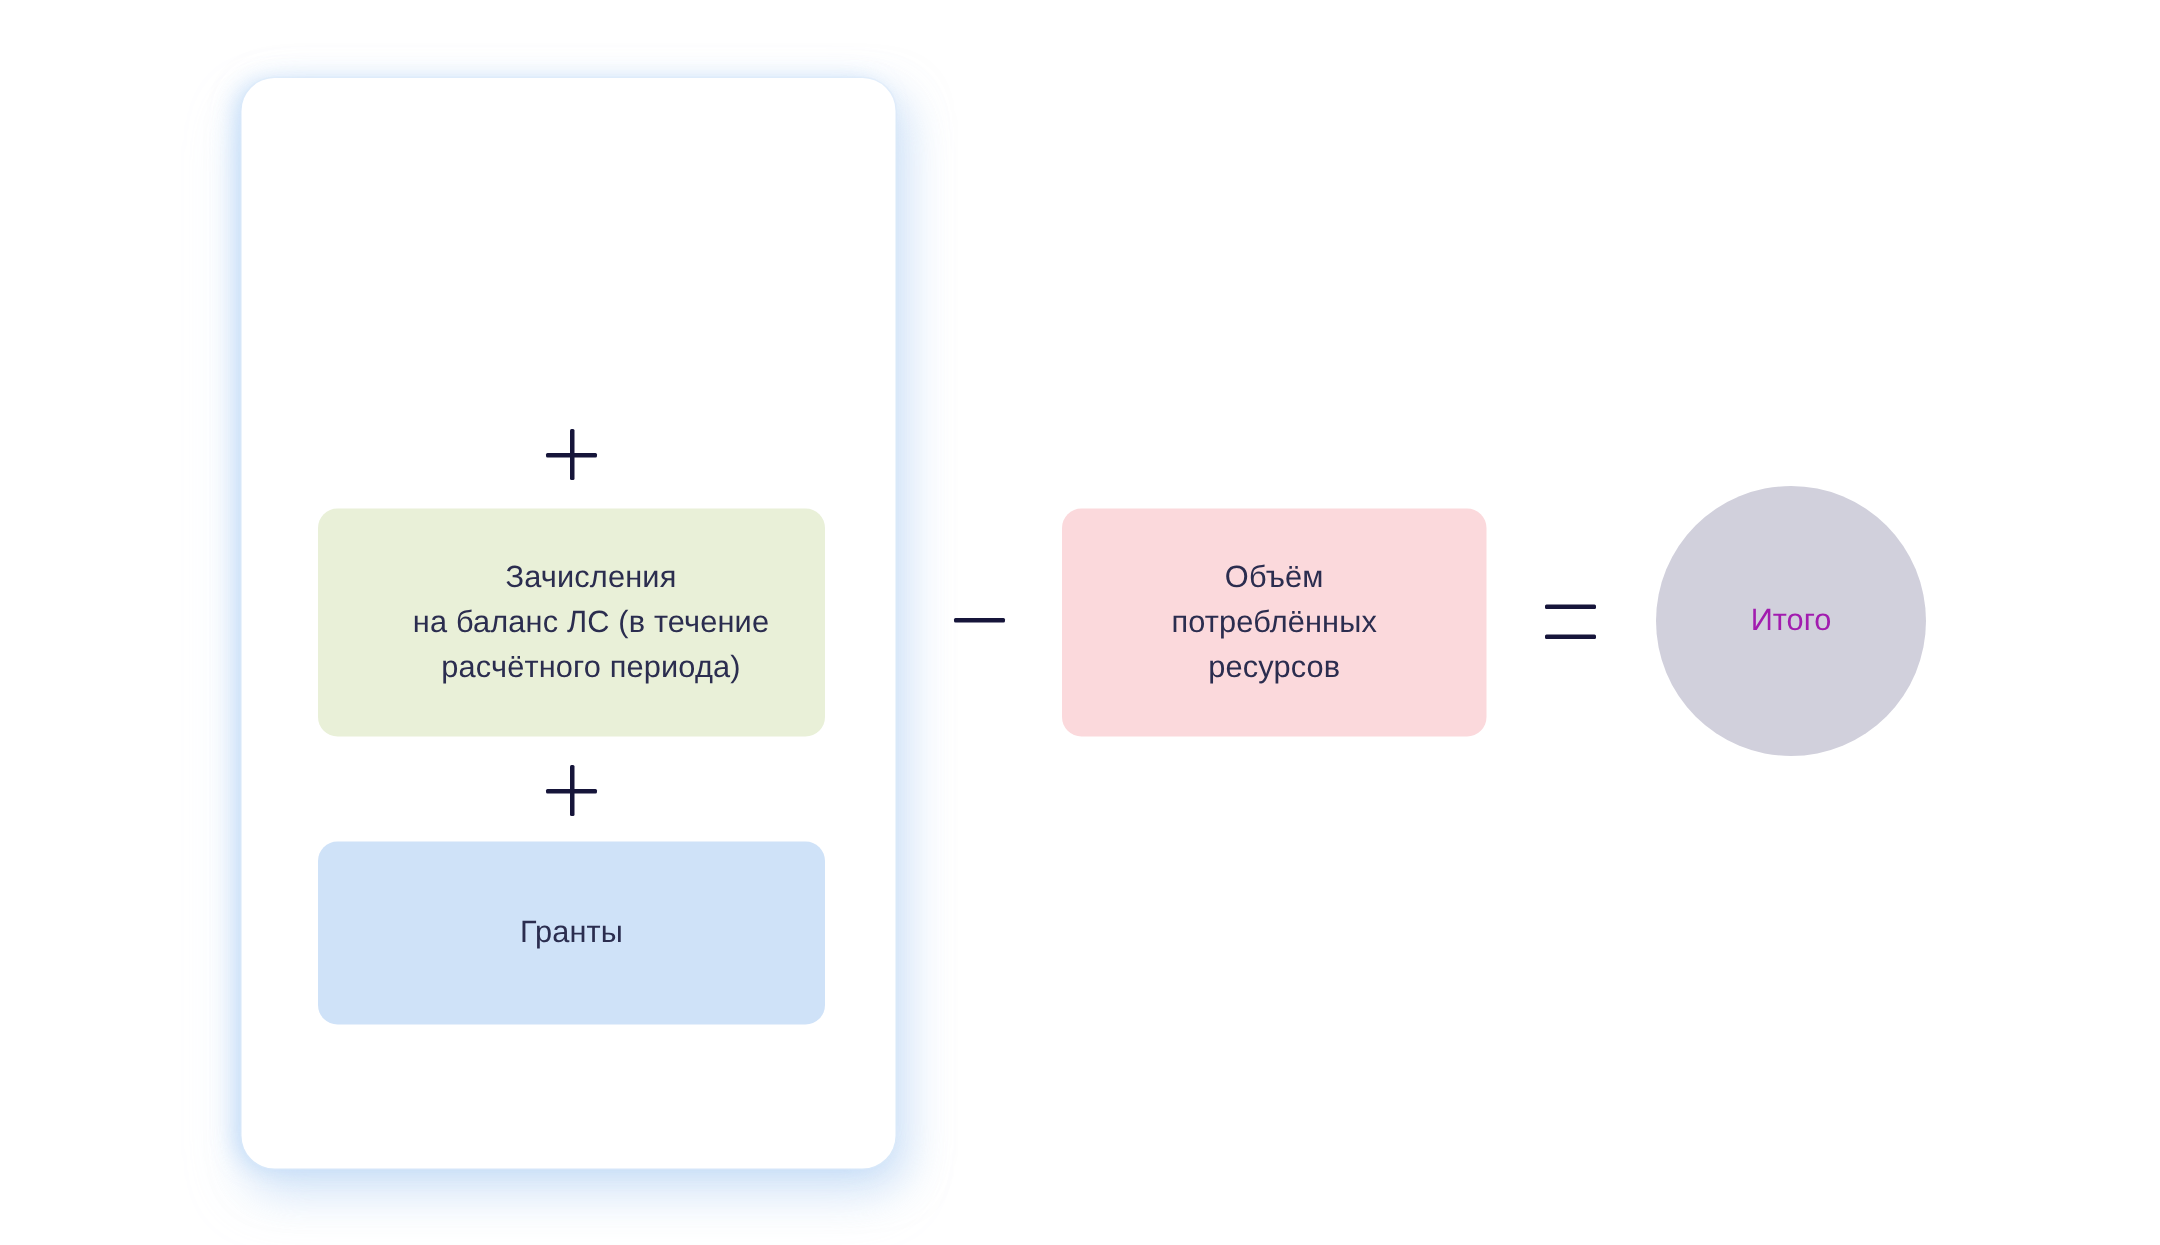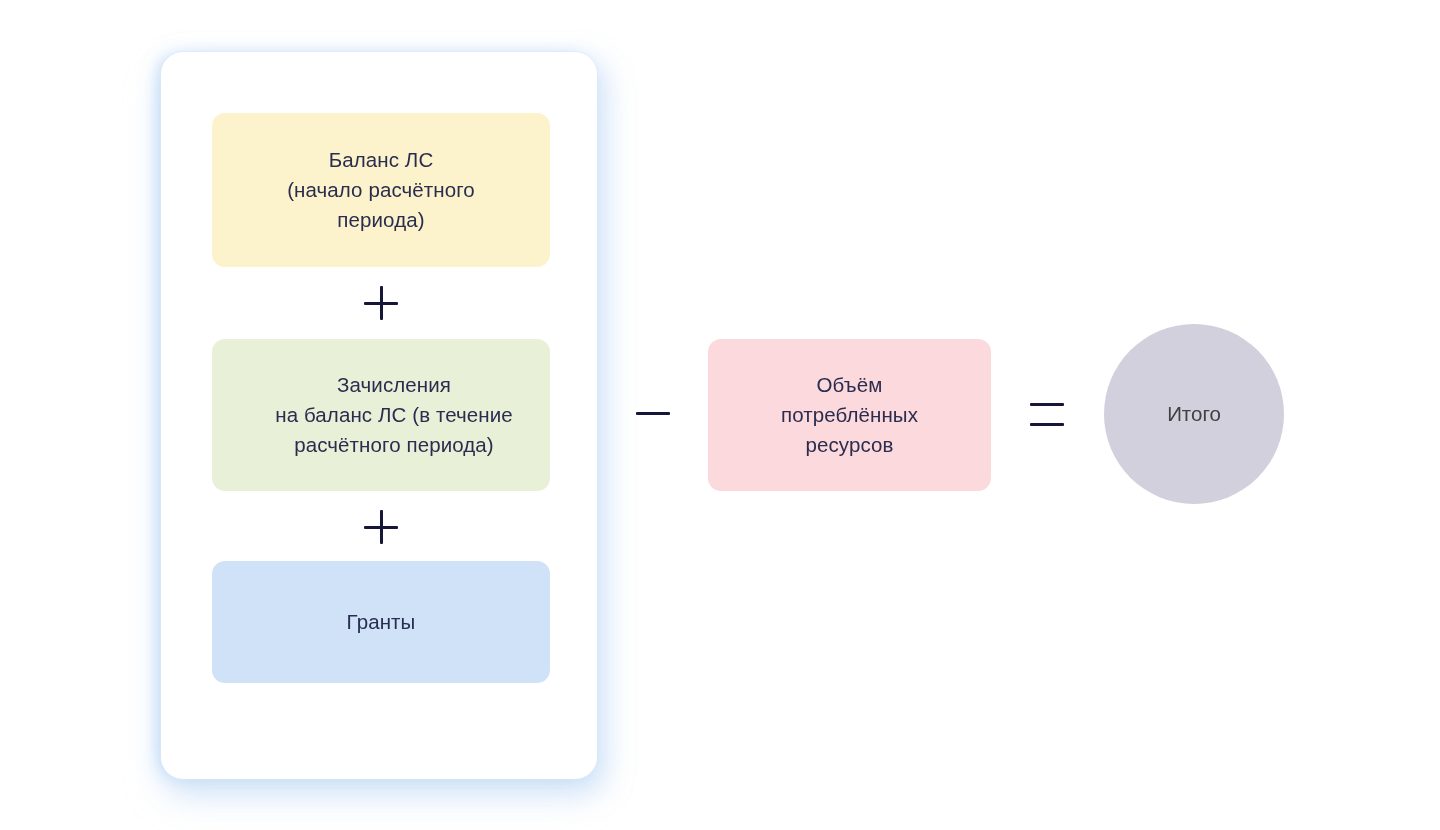--- a/index.html
+++ b/index.html
@@ -62,21 +62,21 @@
     position: absolute;
     left: 1104px;
     top: 324px;
     width: 180px;
     height: 180px;
     border-radius: 50%;
     background: #d1d0dc;
     display: flex;
     align-items: center;
     justify-content: center;
-    color: #404040;
+    color: #a21caf;
     font-size: 20.5px;
     line-height: 30px;
   }
 
   
   .op {
     position: absolute;
     color: #16153a;
   }
   .op-plus {
@@ -130,23 +130,20 @@
   .op-equals::before { top: 0; }
   .op-equals::after  { top: 20px; }
 </style>
 </head>
 <body>
 
 <div id="stage">
 
   <div class="card"></div>
 
-  <div class="node node-balance">Баланс ЛС
-(начало расчётного
-периода)</div>
 
   <div class="op op-plus op-plus-1"></div>
 
   <div class="node node-credits">Зачисления
 на баланс ЛС (в течение
 расчётного периода)</div>
 
   <div class="op op-plus op-plus-2"></div>
 
   <div class="node node-grants">Гранты</div>

